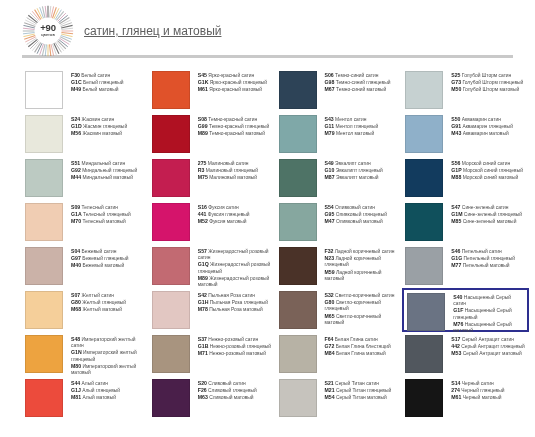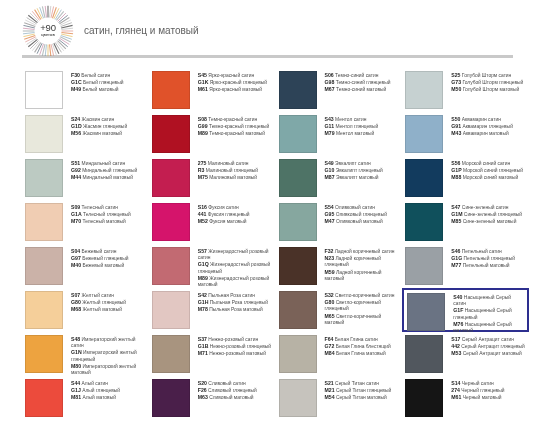--- a/index.html
+++ b/index.html
@@ -43,21 +43,21 @@
     width: 52px; height: 52px;
     display: flex;
     flex-direction: column;
     align-items: center;
     justify-content: center;
     pointer-events: none;
   }
 
   .badge-num {
     font-size: 9.5px;
-    font-weight: normal;
+    font-weight: bold;
     color: #3a3a3a;
     line-height: 1;
     letter-spacing: -0.2px;
   }
 
   .badge-word {
     font-size: 3.8px;
     font-weight: bold;
     color: #4a4a4a;
     line-height: 1;
@@ -75,24 +75,25 @@
     line-height: 1.45;
     white-space: nowrap;
   }
 
   .title-line1 .bold {
     font-weight: bold;
     color: #2e2e2e;
   }
 
   .title-line2 {
-    font-size: 10px;
+    font-size: 12px;
     color: #5f5f5f;
     line-height: 1.45;
     white-space: nowrap;
+    text-decoration: underline;
   }
 
   .divider {
     margin: 3px 22px 0 22px;
     height: 3px;
     background: #c9c9c9;
   }
 
   
   .grid {

